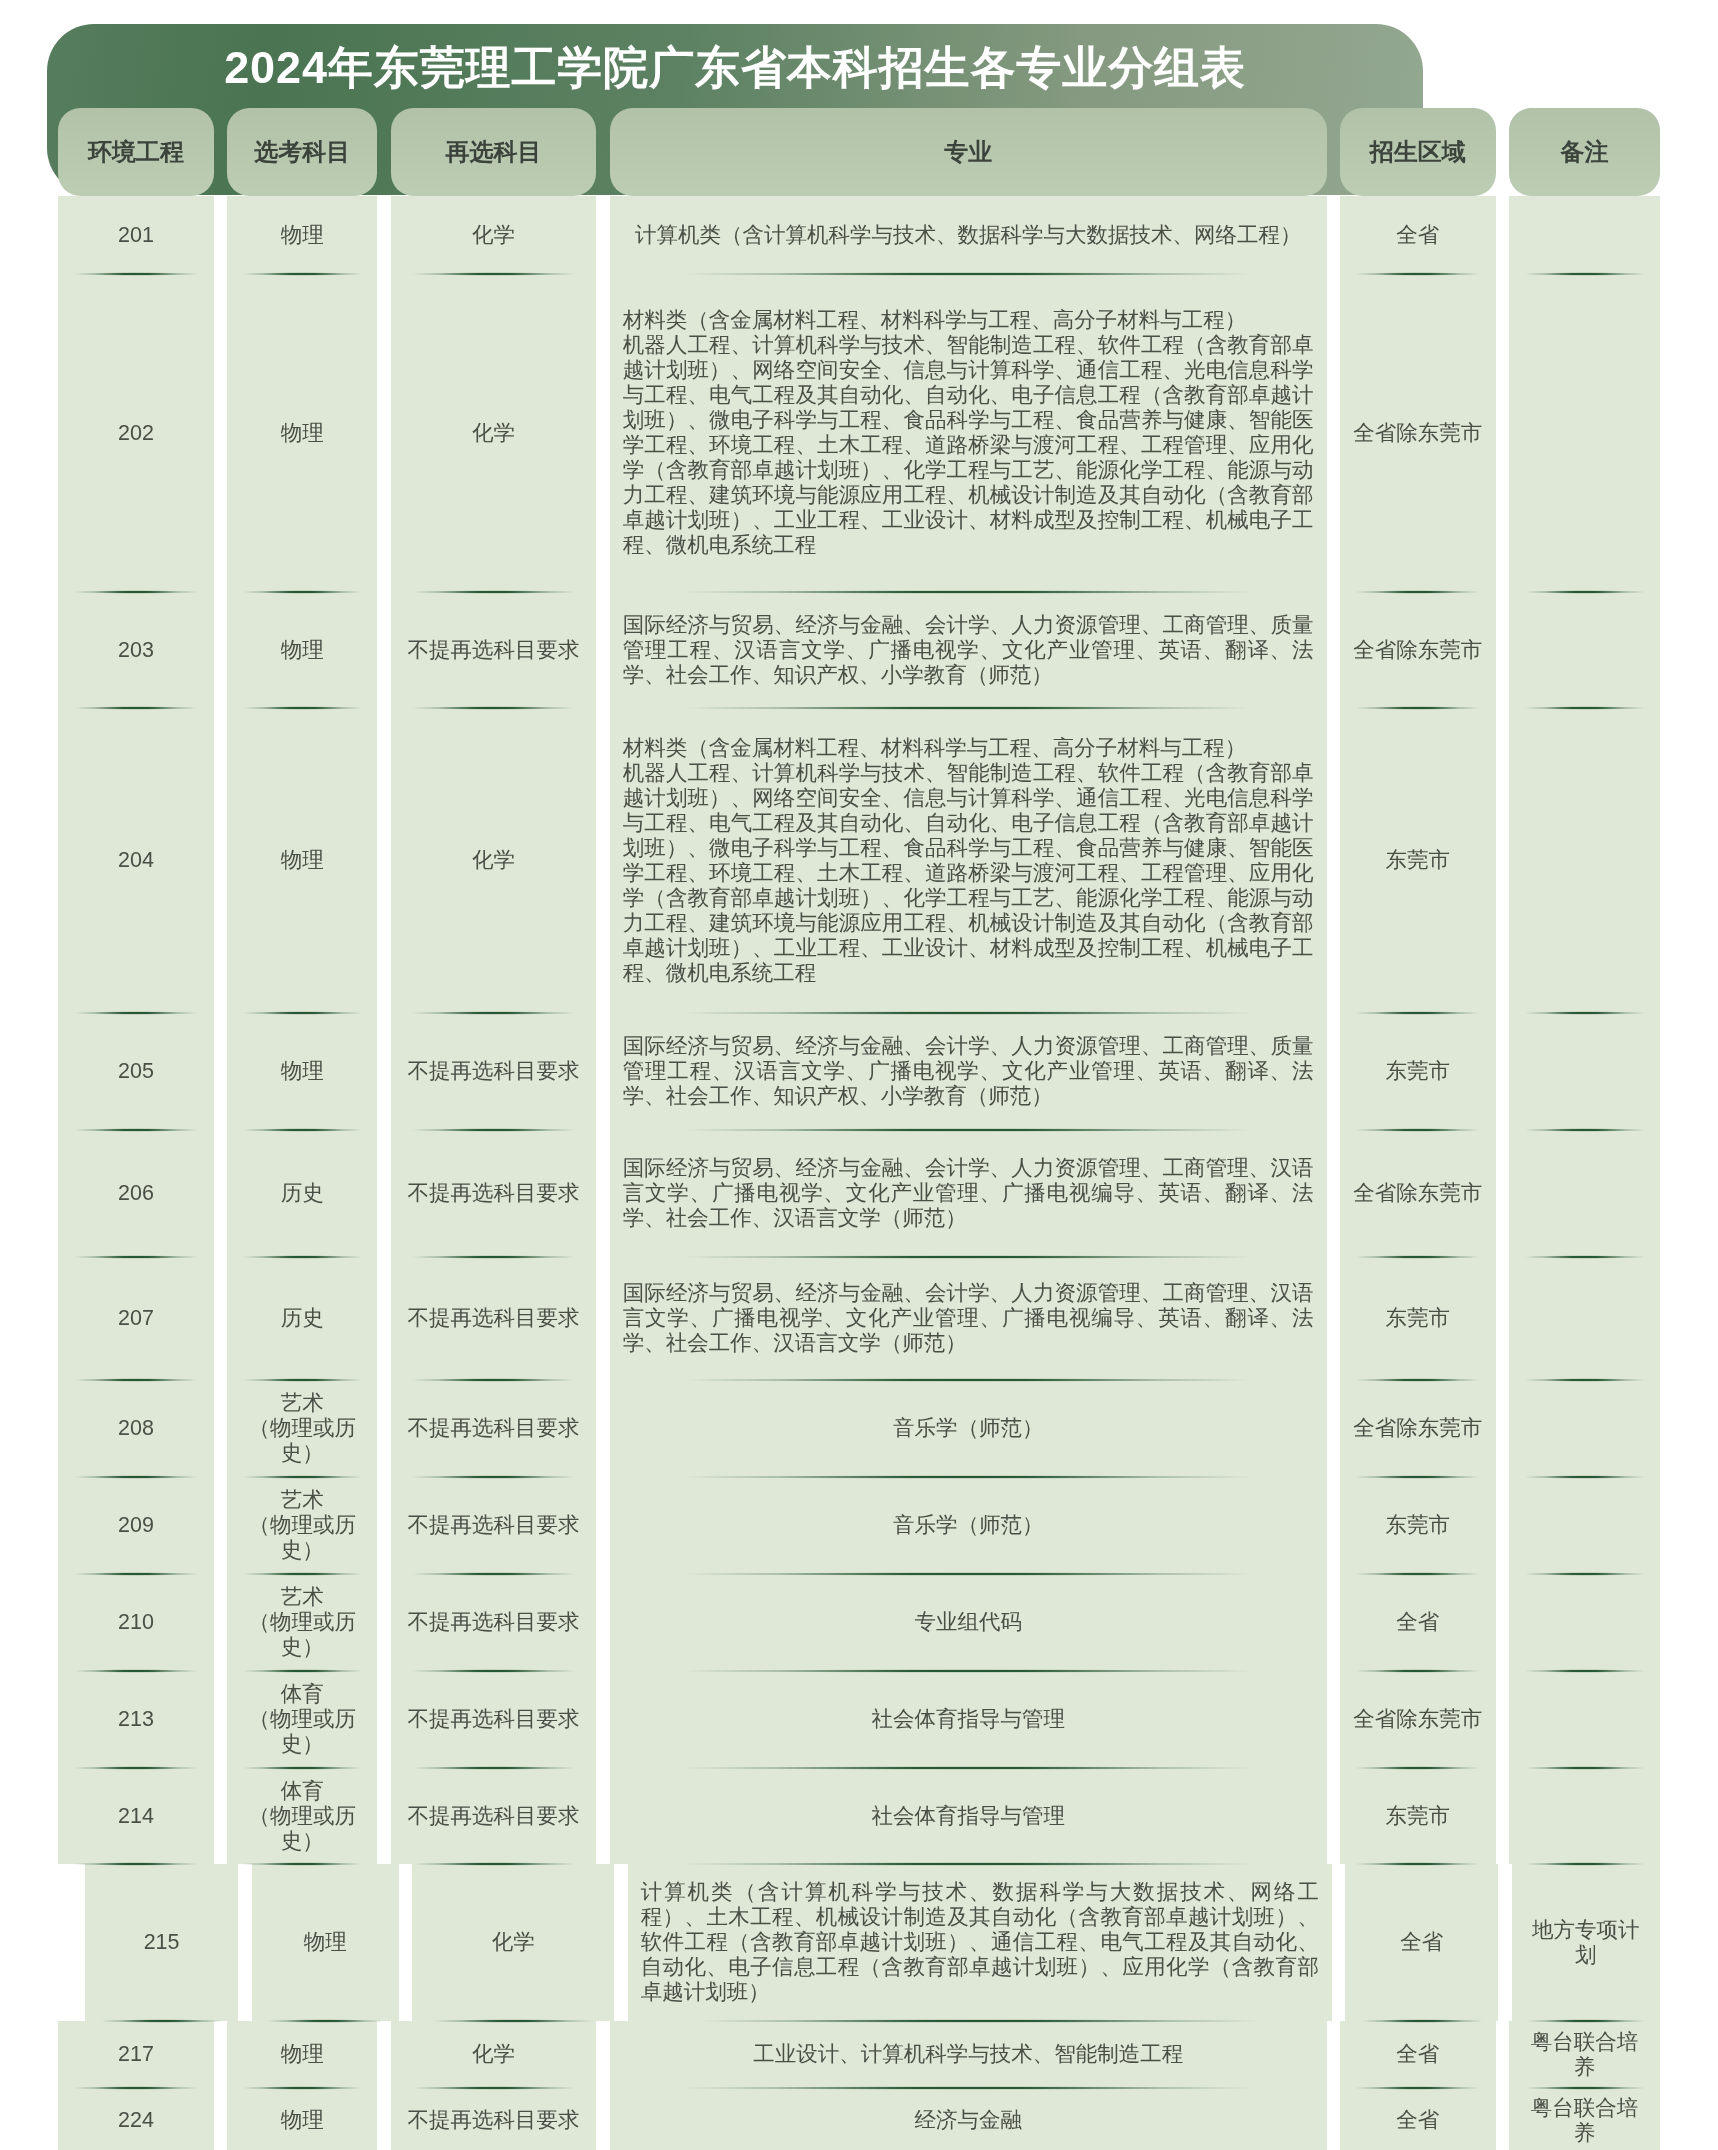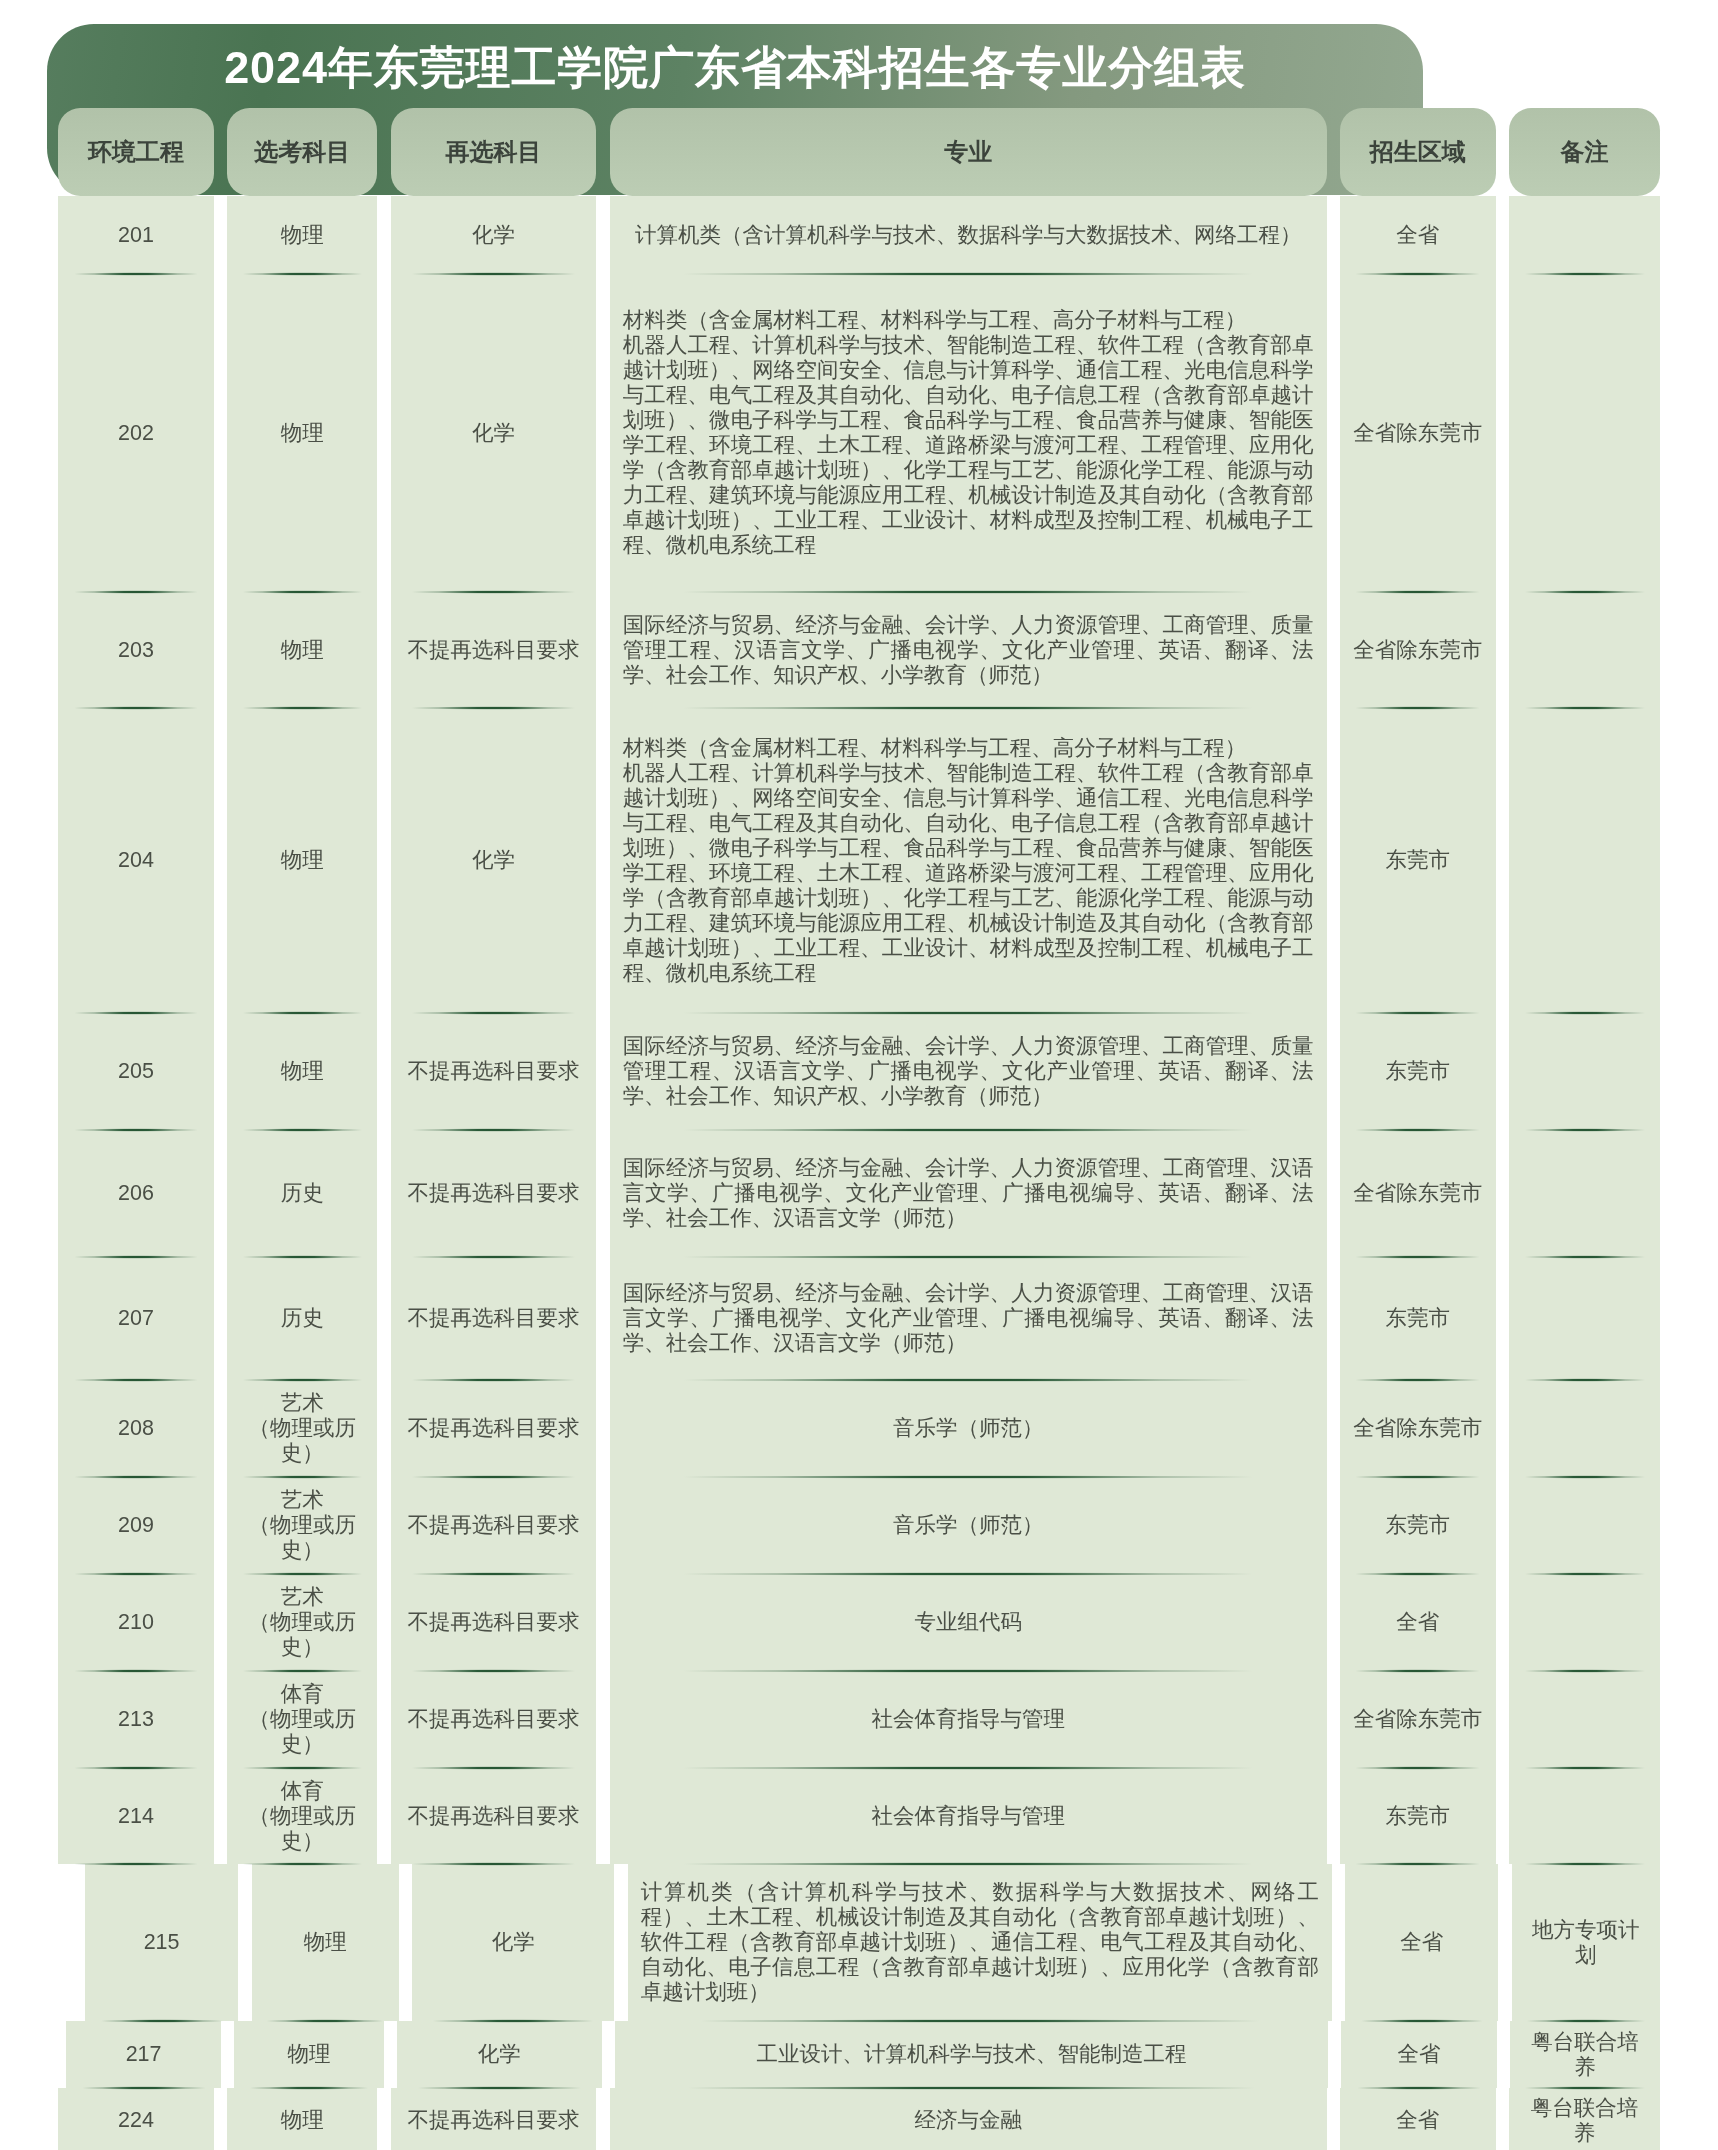--- a/index.html
+++ b/index.html
@@ -328,21 +328,21 @@
         <div class="txt just">计算机类（含计算机科学与技术、数据科学与大数据技术、网络工程）、土木工程、机械设计制造及其自动化（含教育部卓越计划班）、软件工程（含教育部卓越计划班）、通信工程、电气工程及其自动化、自动化、电子信息工程（含教育部卓越计划班）、应用化学（含教育部卓越计划班）</div>
       </div>
       <div class="cell bcell c4" style="min-height: 157px;">
         <div class="txt">全省</div>
       </div>
       <div class="cell bcell c5" style="min-height: 157px;">
         <div class="txt">地方专项计划</div>
       </div>
     </div>
     <div class="row body">
-      <div class="cell bcell c0" style="min-height: 67px; margin-left: 8px;">
+      <div class="cell bcell c0" style="min-height: 67px;">
         <div class="txt">217</div>
       </div>
       <div class="cell bcell c1" style="min-height: 67px;">
         <div class="txt">物理</div>
       </div>
       <div class="cell bcell c2" style="min-height: 67px;">
         <div class="txt">化学</div>
       </div>
       <div class="cell bcell c3" style="min-height: 67px; justify-content: flex-end;">
         <div class="txt">工业设计、计算机科学与技术、智能制造工程</div>

